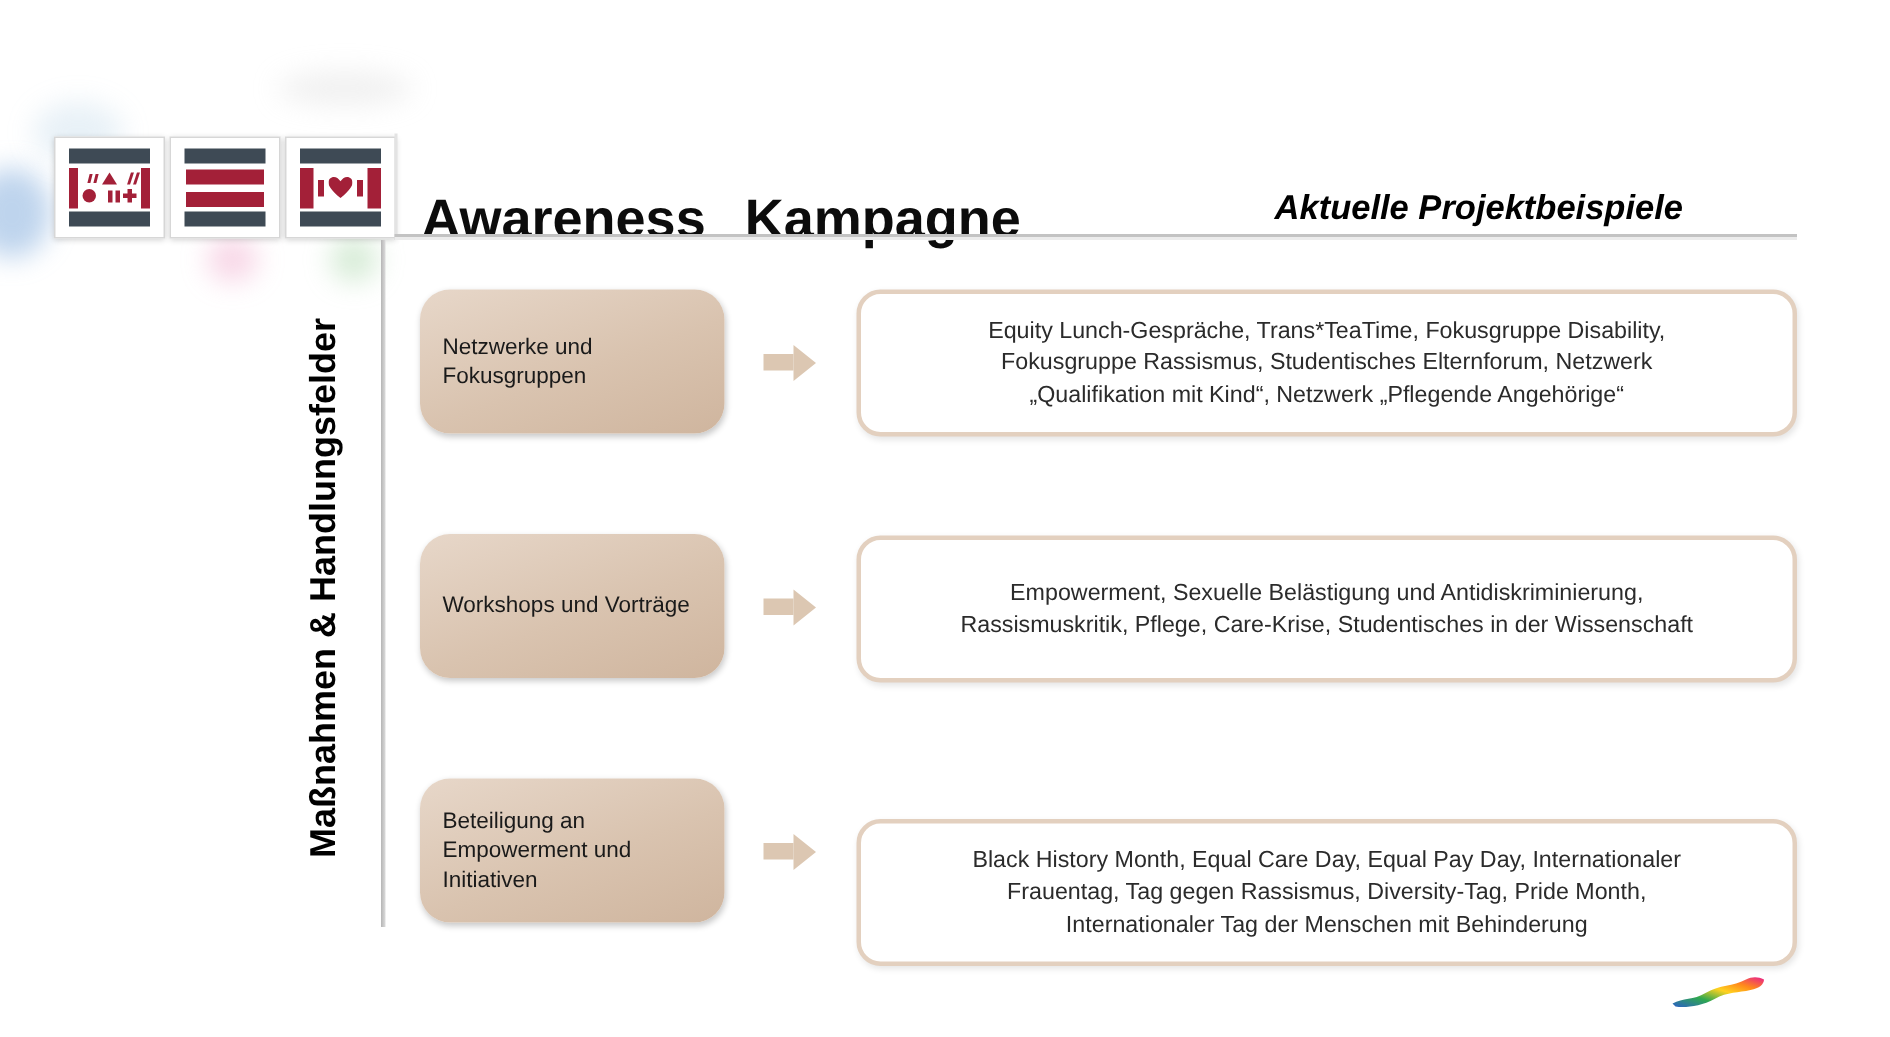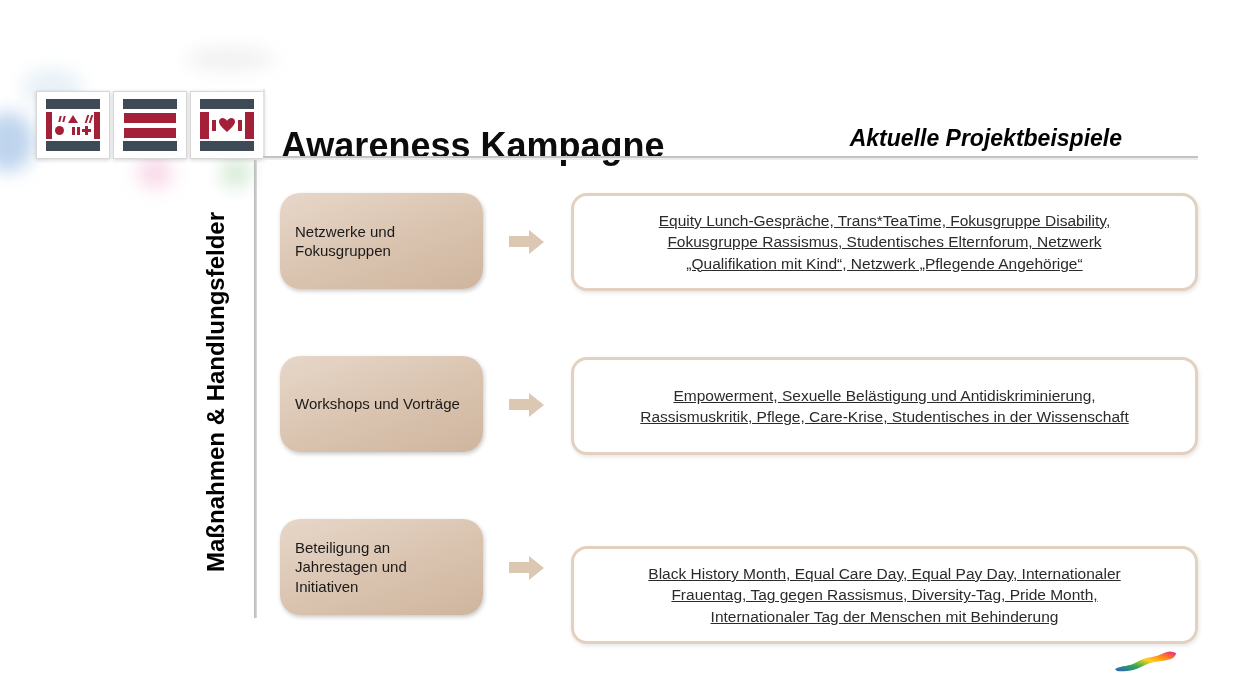--- a/index.html
+++ b/index.html
@@ -31,21 +31,21 @@
   .s-plus{width:9px;height:9px;
       background:linear-gradient(#a32038,#a32038) center/9px 3px no-repeat,
                  linear-gradient(#a32038,#a32038) center/3px 9px no-repeat;}
   .tile-mid.cols{flex-direction:column;justify-content:center;gap:5px;align-items:stretch;margin:0 1px;}
   .rbar{height:10px;background:#a32038;}
   .dash{width:4px;height:11px;background:#a32038;}
   .vbar.thin{width:9px;}
 
   
   .title{position:absolute;left:281px;top:101px;font-size:36px;font-weight:bold;color:#0c0c0c;white-space:nowrap;}
-  .title .w2{margin-left:10px;}
+  .title .w2{margin-left:26px;}
   .subtitle{position:absolute;top:125px;right:138px;font-size:23px;font-weight:bold;color:#000;white-space:nowrap;font-style:italic;}
   .hline{position:absolute;left:263px;top:156px;width:935px;height:2px;background:#c3c3c3;border-bottom:2px solid #ececec;}
   .vstub{position:absolute;left:263px;top:89px;width:2px;height:67px;background:#e3e3e3;}
 
   
   .divider{position:absolute;left:254px;top:160px;width:3px;height:458px;
            background:linear-gradient(to right,#b5b5b5,#dcdcdc);}
   .side-label{position:absolute;left:216px;top:392px;transform:translate(-50%,-50%) rotate(-90deg);
               white-space:nowrap;font-size:24px;font-weight:bold;color:#000;}
 
@@ -54,21 +54,21 @@
        background:linear-gradient(160deg,#e7d7c9 0%,#d9c3af 55%,#cfb59e 100%);
        box-shadow:1px 2px 4px rgba(0,0,0,.22);display:flex;align-items:center;
        padding:0 15px;box-sizing:border-box;font-size:15px;color:#1a1a1a;line-height:1.3;}
   .arrow{position:absolute;left:509px;width:36px;height:25px;display:flex;align-items:center;}
   .arrow .stem{width:20px;height:11px;background:#dcc7b2;}
   .arrow .head{width:0;height:0;border-top:12px solid transparent;border-bottom:12px solid transparent;
                border-left:15px solid #dcc7b2;}
   .ex{position:absolute;left:571px;width:627px;height:98px;background:#fff;border:3px solid #e3d0bf;
       border-radius:16px;box-shadow:1px 2px 4px rgba(0,0,0,.10);display:flex;align-items:center;
       justify-content:center;text-align:center;padding:4px 58px;box-sizing:border-box;
-      font-size:15.5px;color:#2b2b2b;line-height:1.38;text-decoration:underline;}
+      font-size:15.5px;color:#2b2b2b;line-height:1.38;}
 
   .r1 .cat{top:193px}.r1 .arrow{top:229px}.r1 .ex{top:193px}
   .r2 .cat{top:356px}.r2 .arrow{top:392px}.r2 .ex{top:357px}
   .r3 .cat{top:519px}.r3 .arrow{top:555px}.r3 .ex{top:546px}
 
   .swoosh{position:absolute;left:1114px;top:648px;}
 </style>
 </head>
 <body>
 
@@ -140,21 +140,21 @@
   <div class="r2">
     <div class="cat">Workshops und Vorträge</div>
     <div class="arrow">
         <div class="stem"></div>
         <div class="head"></div>
       </div>
     <div class="ex">Empowerment, Sexuelle Belästigung und Antidiskriminierung, Rassismuskritik, Pflege, Care-Krise, Studentisches in der Wissenschaft</div>
   </div>
 
   <div class="r3">
-    <div class="cat">Beteiligung an Jahrestagen und Initiativen</div>
+    <div class="cat">Beteiligung an Empowerment und Initiativen</div>
     <div class="arrow">
         <div class="stem"></div>
         <div class="head"></div>
       </div>
     <div class="ex">Black History Month, Equal Care Day, Equal Pay Day, Internationaler Frauentag, Tag gegen Rassismus, Diversity-Tag, Pride Month, Internationaler Tag der Menschen mit Behinderung</div>
   </div>
 
   <svg class="swoosh" width="64" height="26" viewBox="0 0 64 26">
     <defs>
       <linearGradient id="rg" x1="0" y1="1" x2="1" y2="0">

